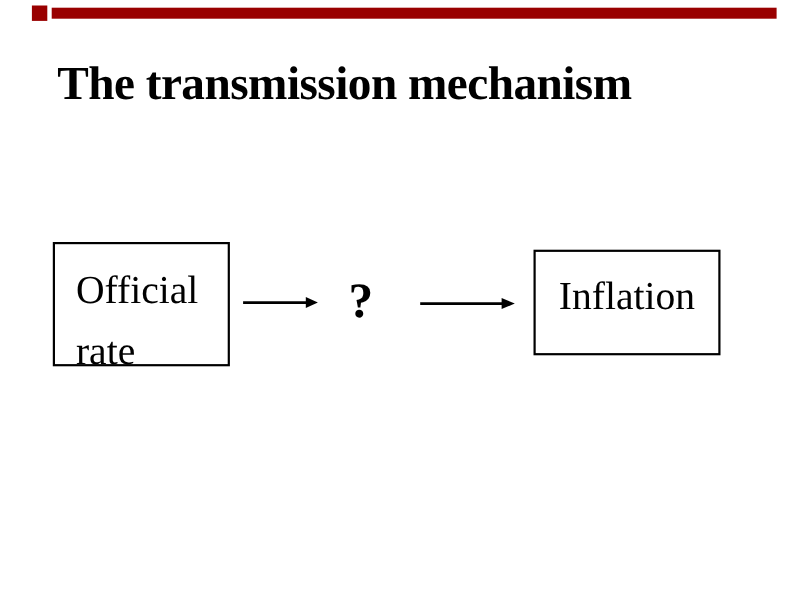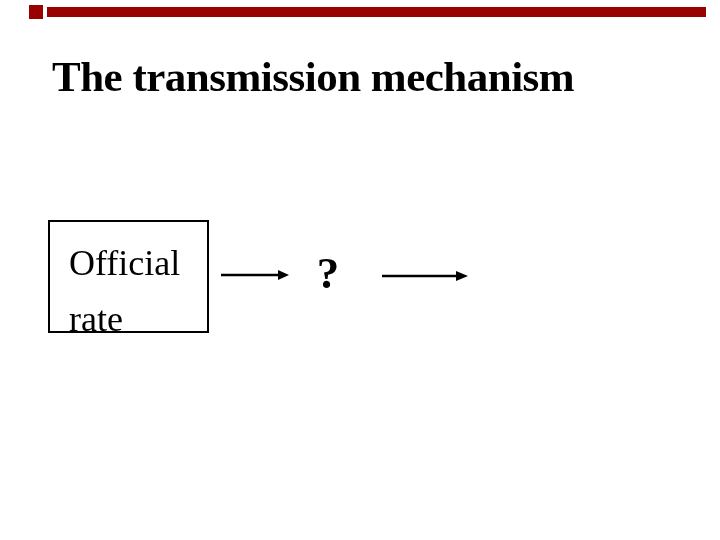--- a/index.html
+++ b/index.html
@@ -93,14 +93,17 @@
     <polygon points="59,3 70,8 59,13" fill="#000000"></polygon>
   </svg>
 
   <div class="qmark">?</div>
 
   <svg class="arrow arrow-2" width="90" height="16" viewBox="0 0 90 16">
     <line x1="2" y1="8" x2="77" y2="8" stroke="#000000" stroke-width="2.5"></line>
     <polygon points="76,3 88,8 76,13" fill="#000000"></polygon>
   </svg>
 
+  <div class="node node-right">
+    <span>Inflation</span>
+  </div>
 
 </div>
 
 </body></html>

